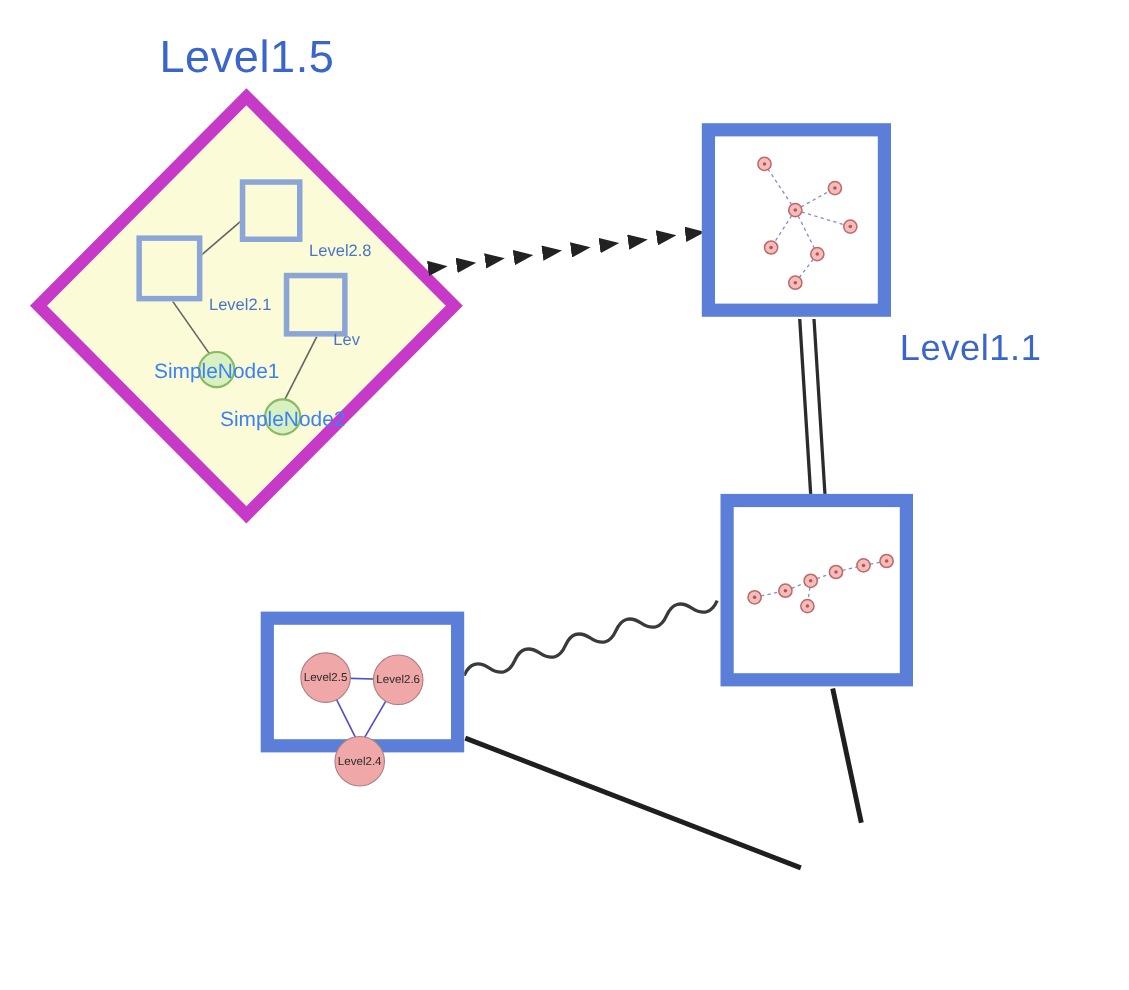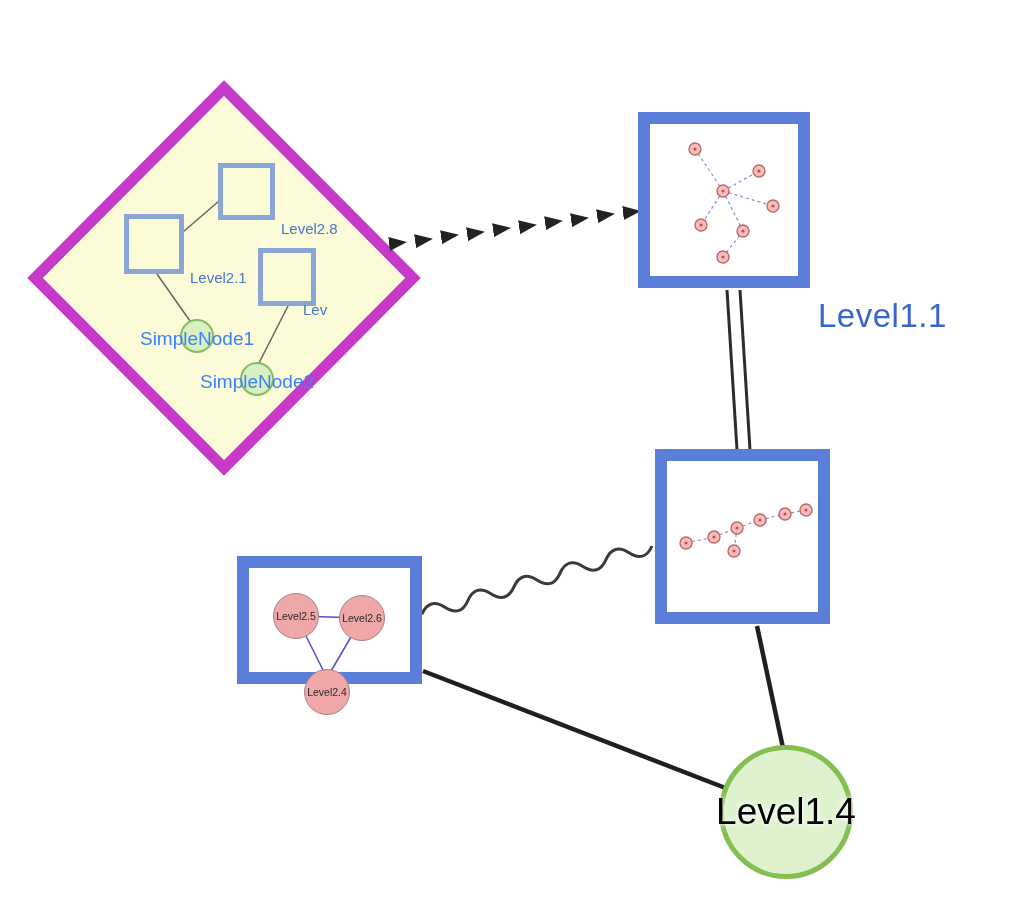--- a/index.html
+++ b/index.html
@@ -78,20 +78,21 @@
     <line x1="740" y1="290" x2="750" y2="450" stroke="#2b2b2b" stroke-width="3"></line>
 
     <g transform="translate(652,546) rotate(163.5)">
       <path d="M0,0 q12,-14 24,0 t24,0 t24,0 t24,0 t24,0 t24,0 t24,0 t24,0 t24,0 t24,0" fill="none" stroke="#3a3a3a" stroke-width="3"></path>
     </g>
 
     <line x1="423" y1="671" x2="728" y2="789" stroke="#1f1f1f" stroke-width="4.5"></line>
     <line x1="757" y1="626" x2="783" y2="748" stroke="#1f1f1f" stroke-width="4.5"></line>
   </svg>
 
+  <div class="big-label lvl15">Level1.5</div>
 
   <div class="sq sqA"></div>
   <div class="sq sqB"></div>
   <div class="sq sqC"></div>
   <div class="sq-label lbl28">Level2.8</div>
   <div class="sq-label lbl21">Level2.1</div>
   <div class="sq-label lblLev">Lev</div>
 
   <div class="gnode gn1"></div>
   <div class="gnode gn2"></div>
@@ -173,17 +174,14 @@
       <span>Level2.5</span>
     </div>
     <div class="pnode p26">
       <span>Level2.6</span>
     </div>
     <div class="pnode p24">
       <span>Level2.4</span>
     </div>
   </div>
 
-  <div class="gcircle">
-    <span>Level1.4</span>
-  </div>
 
 </div>
 
 </body></html>

